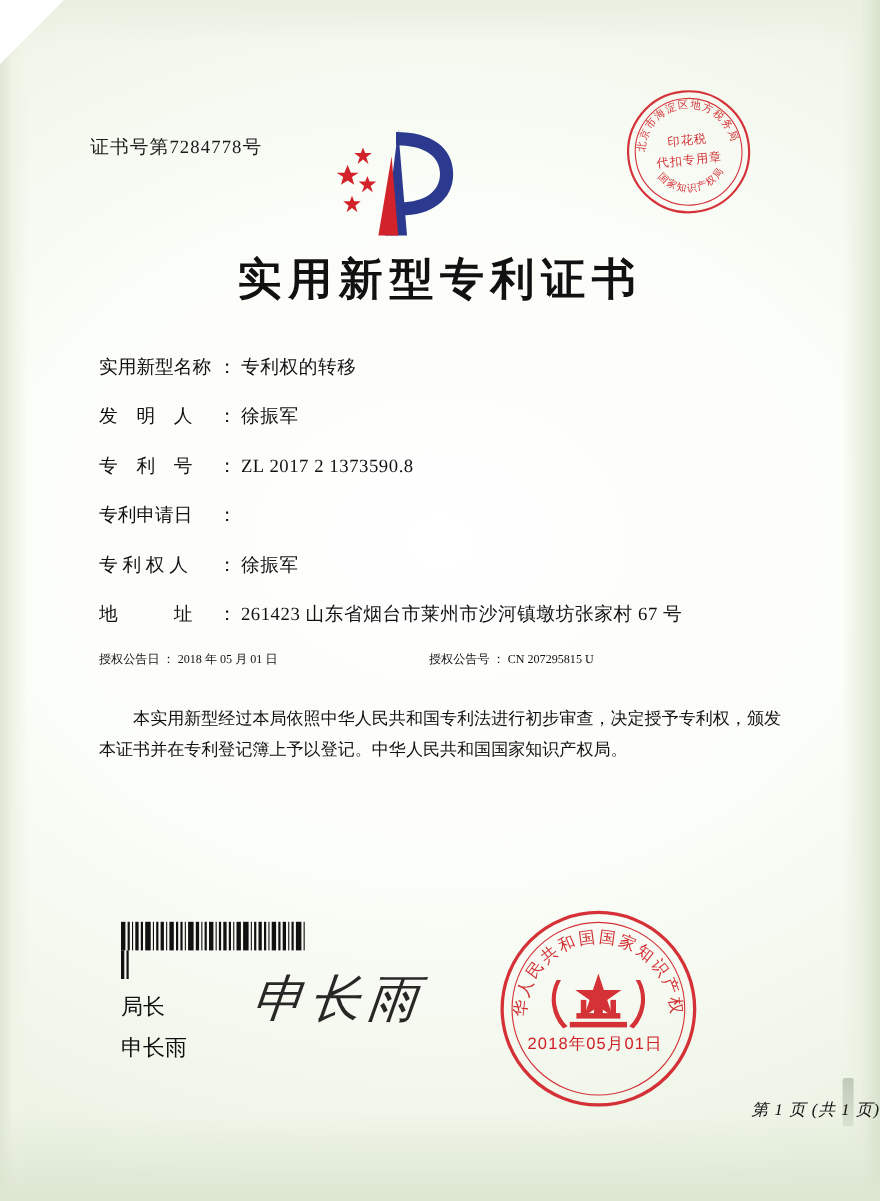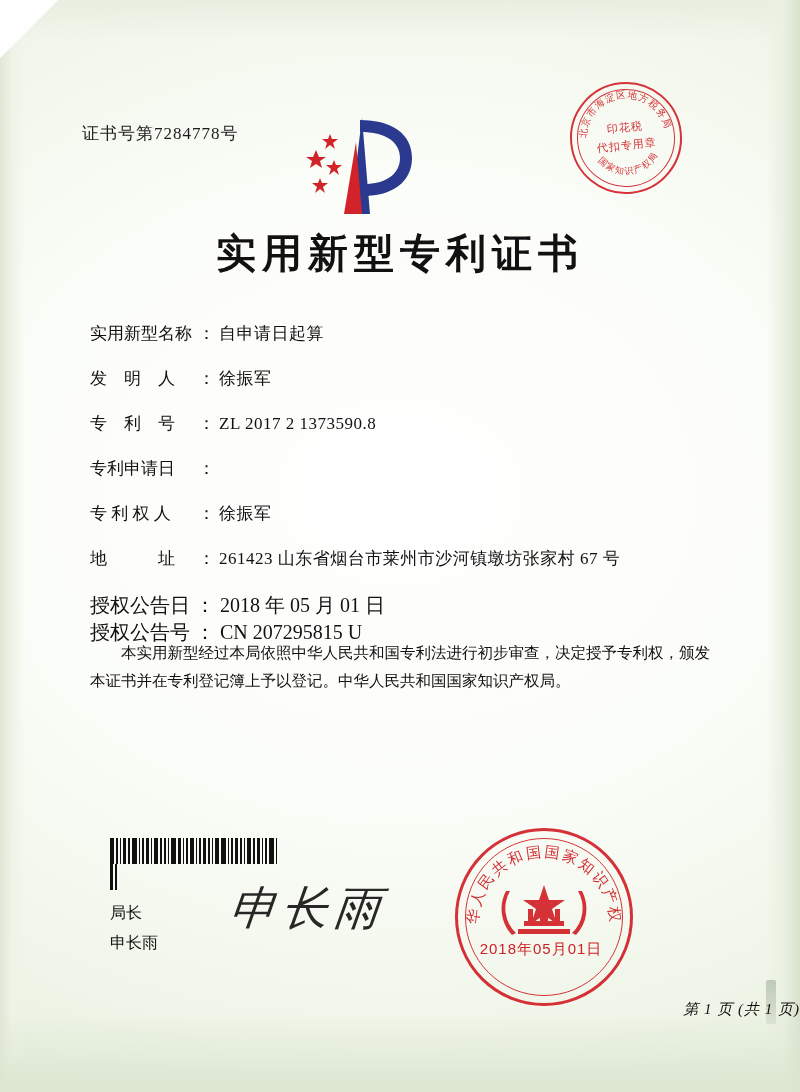--- a/index.html
+++ b/index.html
@@ -92,21 +92,21 @@
   }
   .row .lbl{
     width:108px;flex:0 0 108px;
     letter-spacing:0px;
     white-space:nowrap;
   }
   .row .colon{margin:0 4px 0 0;}
   .row .val{flex:1;letter-spacing:.5px;}
 
   .pubrow{
-    display:flex;align-items:baseline;font-size:20px;color:#111;margin-bottom:4px;flex-direction:column;
+    display:flex;align-items:baseline;font-size:11px;color:#111;margin-bottom:4px;
   }
   .pubrow .left{width:300px;}
   .pubrow .right{flex:1;font-family:Liberation Serif, serif;}
 
   
   .body-text{
     position:absolute;left:90px;top:640px;width:620px;
     font-size:15.5px;line-height:1.78;color:#111;
     text-align:justify;
     font-family:"DejaVu Serif", serif;
@@ -116,21 +116,21 @@
   
   .barcode{
     position:absolute;left:110px;top:838px;width:170px;height:26px;
   }
   .barcode i{
     display:inline-block;background:#111;height:26px;margin-right:2px;vertical-align:top;
   }
 
   
   .sig-label{
-    position:absolute;left:110px;top:898px;font-size:16px;color:#111;line-height:1.85;
+    position:absolute;left:110px;top:898px;font-size:20px;color:#111;line-height:1.85;
   }
   .sig-hand{
     position:absolute;left:230px;top:878px;
     font-size:46px;color:#111;
     font-family:"DejaVu Serif", serif;
     font-style:italic;
     letter-spacing:6px;
     transform:skewX(-6deg);
     opacity:.9;
   }
@@ -188,21 +188,21 @@
     <div class="c1">印花税</div>
     <div class="c2">代扣专用章</div>
   </div>
 
   <div class="title">实用新型专利证书</div>
 
   <div class="fields">
     <div class="row">
       <span class="lbl">实用新型名称</span>
       <span class="colon">：</span>
-      <span class="val">自申请日起算</span>
+      <span class="val">专利权的转移</span>
     </div>
     <div class="row">
       <span class="lbl">发　明　人</span>
       <span class="colon">：</span>
       <span class="val">徐振军</span>
     </div>
     <div class="row">
       <span class="lbl">专　利　号</span>
       <span class="colon">：</span>
       <span class="val">ZL 2017 2 1373590.8</span>

